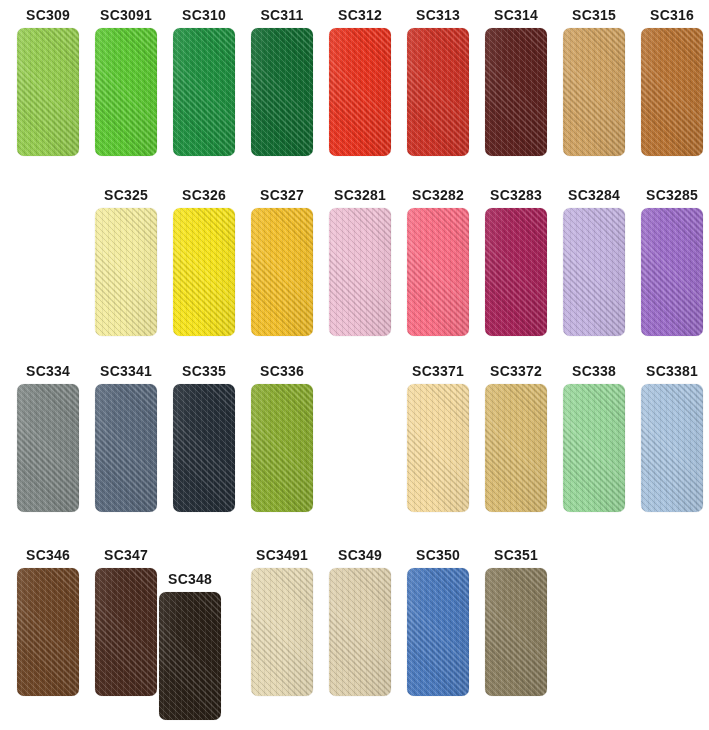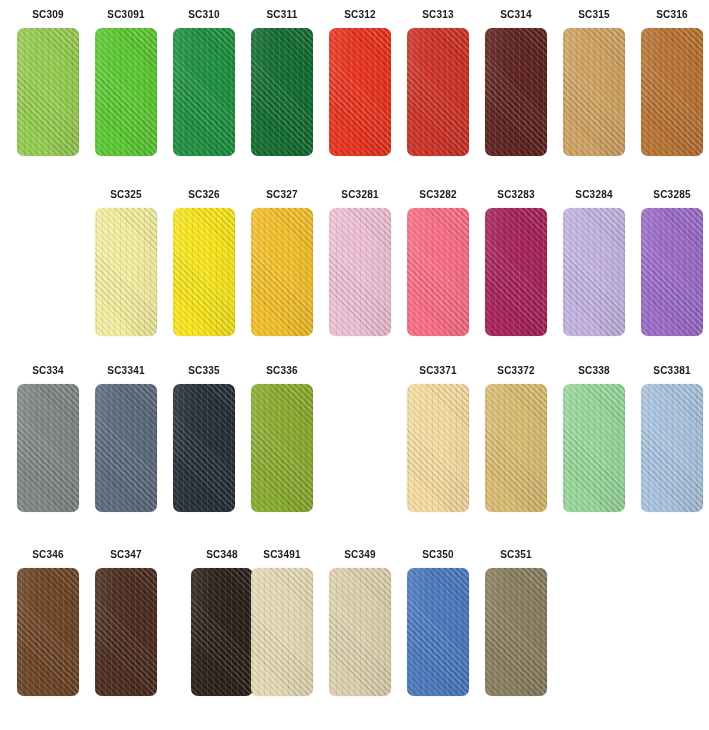--- a/index.html
+++ b/index.html
@@ -21,21 +21,21 @@
   }
   .swatch-cell{
     position:absolute;
     top:0;
     width:68px;
   }
   .swatch-label{
     display:block;
     width:68px;
     text-align:center;
-    font-size:10px;
+    font-size:14px;
     font-weight:bold;
     color:#1a1a1a;
     letter-spacing:0.2px;
     line-height:14px;
     height:14px;
     white-space:nowrap;
   }
   .swatch-chip{
     position:relative;
     margin:6px auto 0 auto;
@@ -339,21 +339,21 @@
       </div>
       <div class="swatch-cell" style="left: 92px;">
         <span class="swatch-label">SC347</span>
         <div class="swatch-chip" title="SC347">
           <div class="fill" style="background: rgb(75, 44, 32);"></div>
           <div class="weave"></div>
           <div class="weave2"></div>
           <div class="shade"></div>
         </div>
       </div>
-      <div class="swatch-cell" style="left: 188px;">
+      <div class="swatch-cell" style="left: 156px; margin-top: 24px;">
         <span class="swatch-label">SC348</span>
         <div class="swatch-chip" title="SC348">
           <div class="fill" style="background: rgb(43, 33, 24);"></div>
           <div class="weave"></div>
           <div class="weave2"></div>
           <div class="shade"></div>
         </div>
       </div>
       <div class="swatch-cell" style="left: 248px;">
         <span class="swatch-label">SC3491</span>

